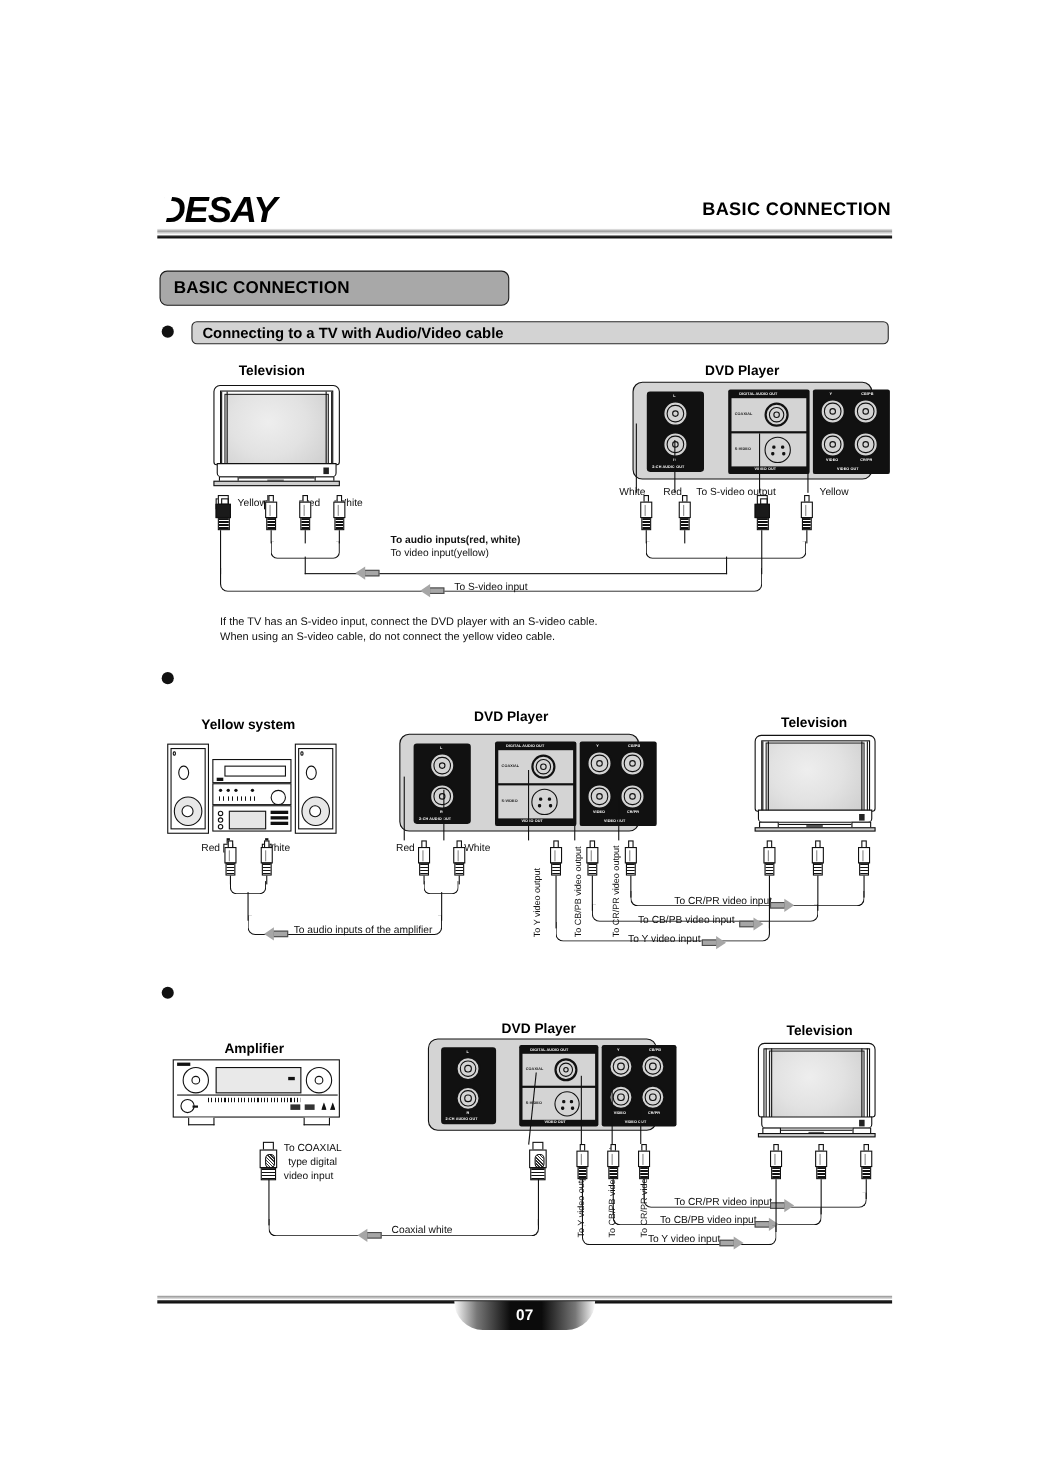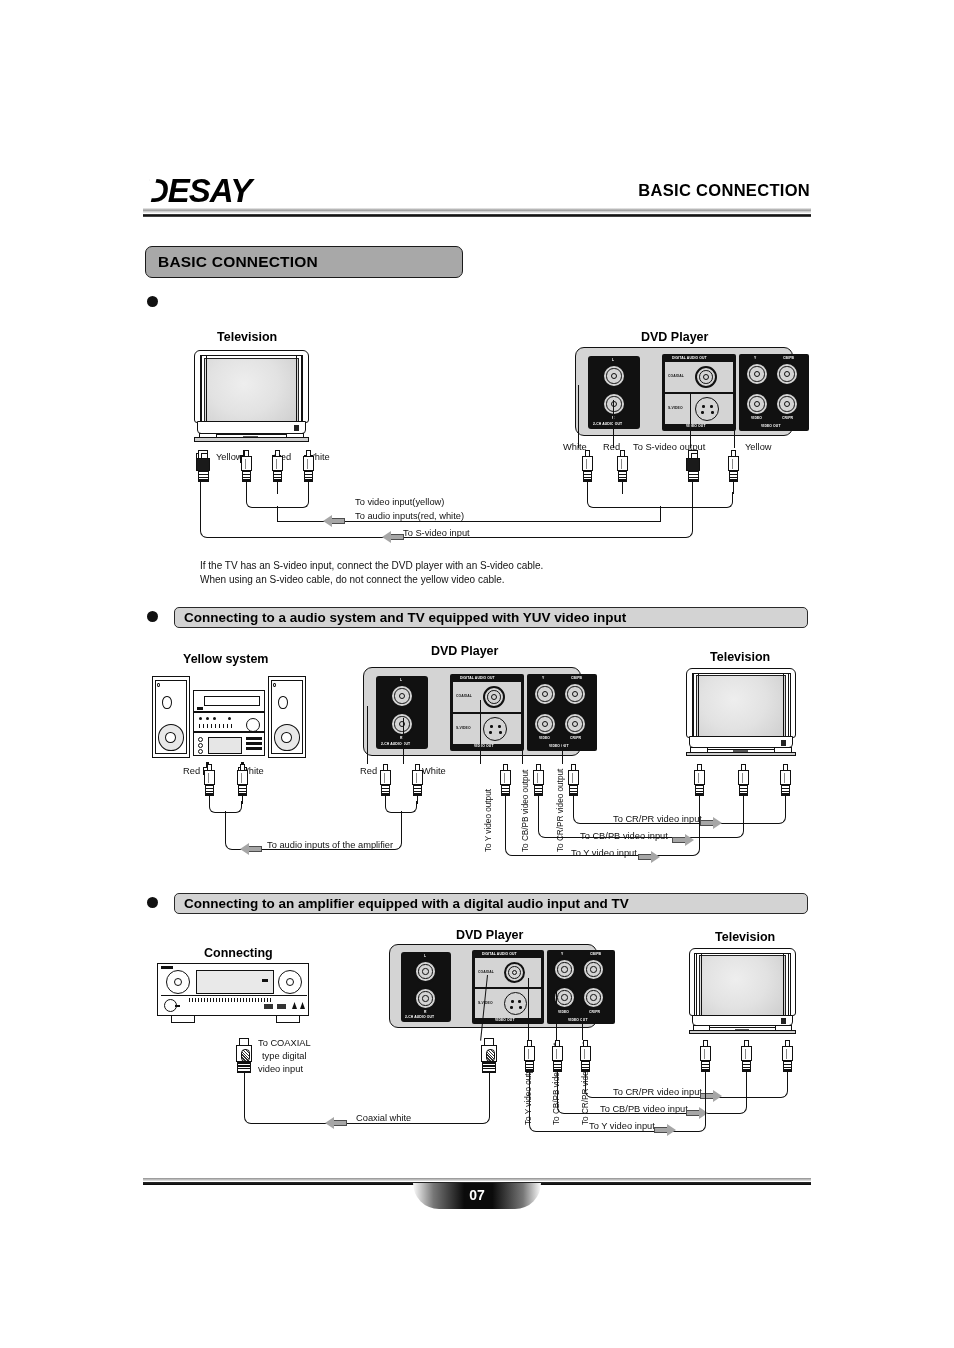--- a/index.html
+++ b/index.html
@@ -254,20 +254,23 @@
     <div class="hdr-title">BASIC CONNECTION</div>
   </div>
   <div class="rule rule-a"></div>
   <div class="rule rule-b"></div>
 
   <div class="title-chip">
     <span>BASIC CONNECTION</span>
   </div>
 
   <div class="sec-bullet" style="left:147px; top:296px;"></div>
+  <div class="sec-bar" style="left:174px; top:292px; width:634px;">
+    <span>Connecting to a TV with Audio/Video cable</span>
+  </div>
 
   <div class="cap" style="left:217px; top:330px;">Television</div>
   <div class="cap" style="left:641px; top:330px;">DVD Player</div>
 
   <div class="tv" style="left:194px; top:350px; width:115px; height:96px;">
     <div class="shell"></div>
       <div class="bez"></div>
       <div class="scr"></div>
     <div class="sl slL"></div>
       <div class="sl slR"></div>
@@ -404,38 +407,35 @@
   <div class="vline" style="left:733px; top:482px; height:12px;"></div>
   <div class="wire" style="left:587px; top:492px; width:146px; height:16px; border-top:none; border-radius:0 0 6px 6px;"></div>
   <div class="vline" style="left:660px; top:506px; height:16px;"></div>
   <div class="hline" style="left:277px; top:521px; width:384px;"></div>
 
   <div class="vline" style="left:200px; top:482px; height:40px;"></div>
   <div class="vline" style="left:692px; top:482px; height:40px;"></div>
   <div class="wire" style="left:200px; top:516px; width:493px; height:22px; border-top:none; border-radius:0 0 7px 7px;"></div>
 
   <div class="lbl-c" style="left:355px; top:497px;">To video input(yellow)</div>
-  <div class="lbl-c" style="left:355px; top:511px;">To audio inputs(red, white)</div>
+  <div class="lbl-c" style="left:355px; top:486px;font-weight:bold;">To audio inputs(red, white)</div>
   <div class="arrow" style="left:323px; top:515px;">
       <div class="shaft"></div>
       <div class="head"></div>
     </div>
-  <div class="lbl-c" style="left:403px; top:528px;">To S-video input</div>
+  <div class="lbl-c" style="left:413px; top:528px;">To S-video input</div>
   <div class="arrow" style="left:382px; top:531px;">
       <div class="shaft"></div>
       <div class="head"></div>
     </div>
 
   <div class="note" style="left:200px; top:559px;">If the TV has an S-video input, connect the DVD player with an S-video cable.</div>
   <div class="note" style="left:200px; top:573px;">When using an S-video cable, do not connect the yellow video cable.</div>
 
   <div class="sec-bullet" style="left:147px; top:611px;"></div>
-  <div class="sec-bar" style="left:174px; top:607px; width:634px;">
-    <span>Connecting to a audio system and TV equipped with YUV video input</span>
-  </div>
 
   <div class="cap" style="left:183px; top:652px;">Yellow system</div>
   <div class="cap" style="left:431px; top:644px;">DVD Player</div>
   <div class="cap" style="left:710px; top:650px;">Television</div>
 
   <div>
     <div class="spk" style="left:152px; top:676px; width:38px; height:82px;">
       <div class="inr"></div>
         <div class="dot"></div>
         <div class="tw"></div>
@@ -635,25 +635,22 @@
   <div class="vline" style="left:505px; top:796px; height:48px;"></div>
   <div class="vline" style="left:699px; top:796px; height:48px;"></div>
   <div class="wire" style="left:505px; top:838px; width:195px; height:18px; border-top:none; border-radius:0 0 7px 7px;"></div>
   <div class="lbl-c" style="left:571px; top:848px;">To Y video input</div>
   <div class="arrow r" style="left:638px; top:851px;">
       <div class="shaft"></div>
       <div class="head"></div>
     </div>
 
   <div class="sec-bullet" style="left:147px; top:897px;"></div>
-  <div class="sec-bar" style="left:174px; top:893px; width:634px;">
-    <span>Connecting to an amplifier equipped with a digital audio input and TV</span>
-  </div>
-
-  <div class="cap" style="left:204px; top:946px;">Connecting</div>
+
+  <div class="cap" style="left:204px; top:946px;">Amplifier</div>
   <div class="cap" style="left:456px; top:928px;">DVD Player</div>
   <div class="cap" style="left:715px; top:930px;">Television</div>
 
   <div>
     <div class="amp" style="left:157px; top:963px; width:152px; height:53px;">
       <div style="position:absolute;left:3px;top:2px;width:12px;height:3px;background:#111;"></div>
       <div class="knob" style="left:8px; top:6px; width:24px; height:24px;"></div>
       <div class="knob" style="left:120px; top:6px; width:24px; height:24px;"></div>
       <div style="position:absolute;left:38px;top:6px;width:76px;height:22px;border:1.2px solid #111;background:#e9e9e9;"></div>
       <div style="position:absolute;left:104px;top:15px;width:6px;height:3px;background:#111;"></div>

